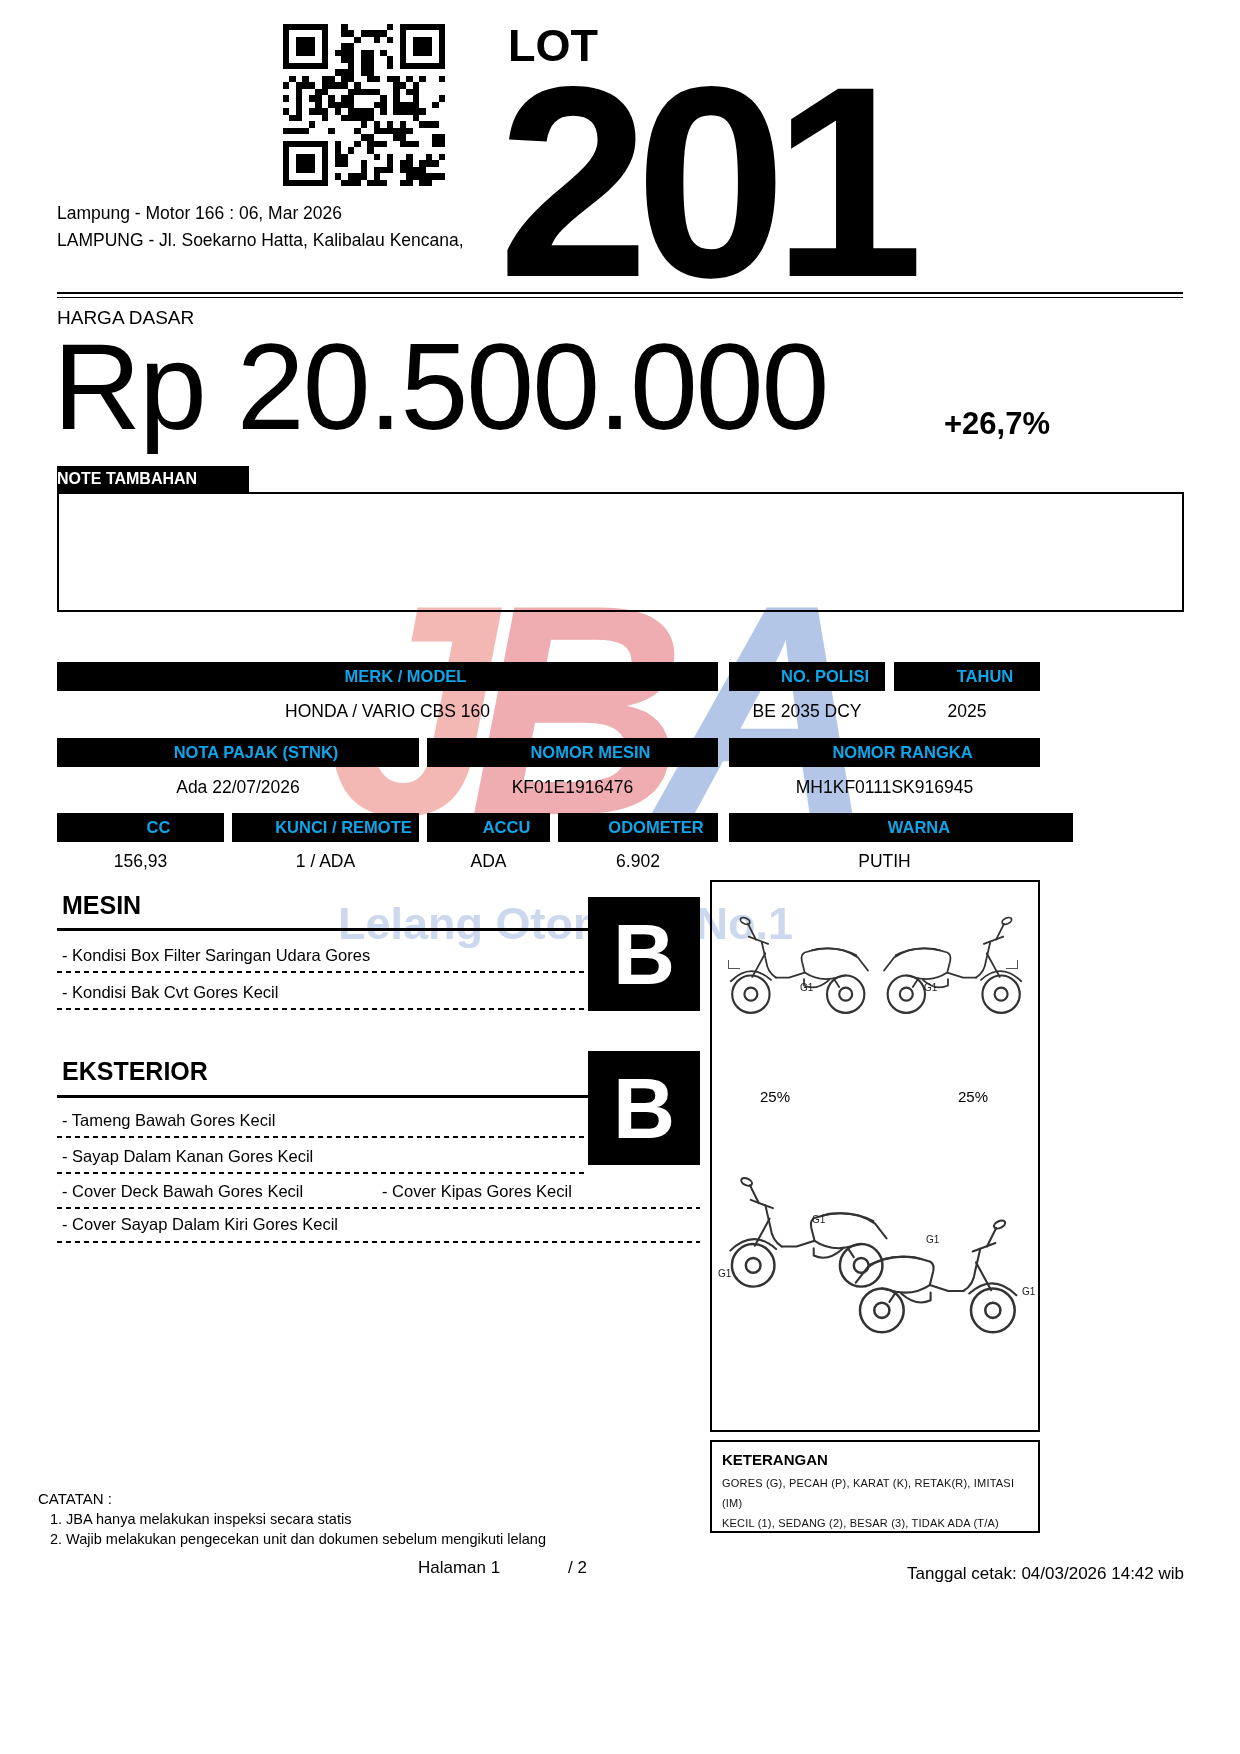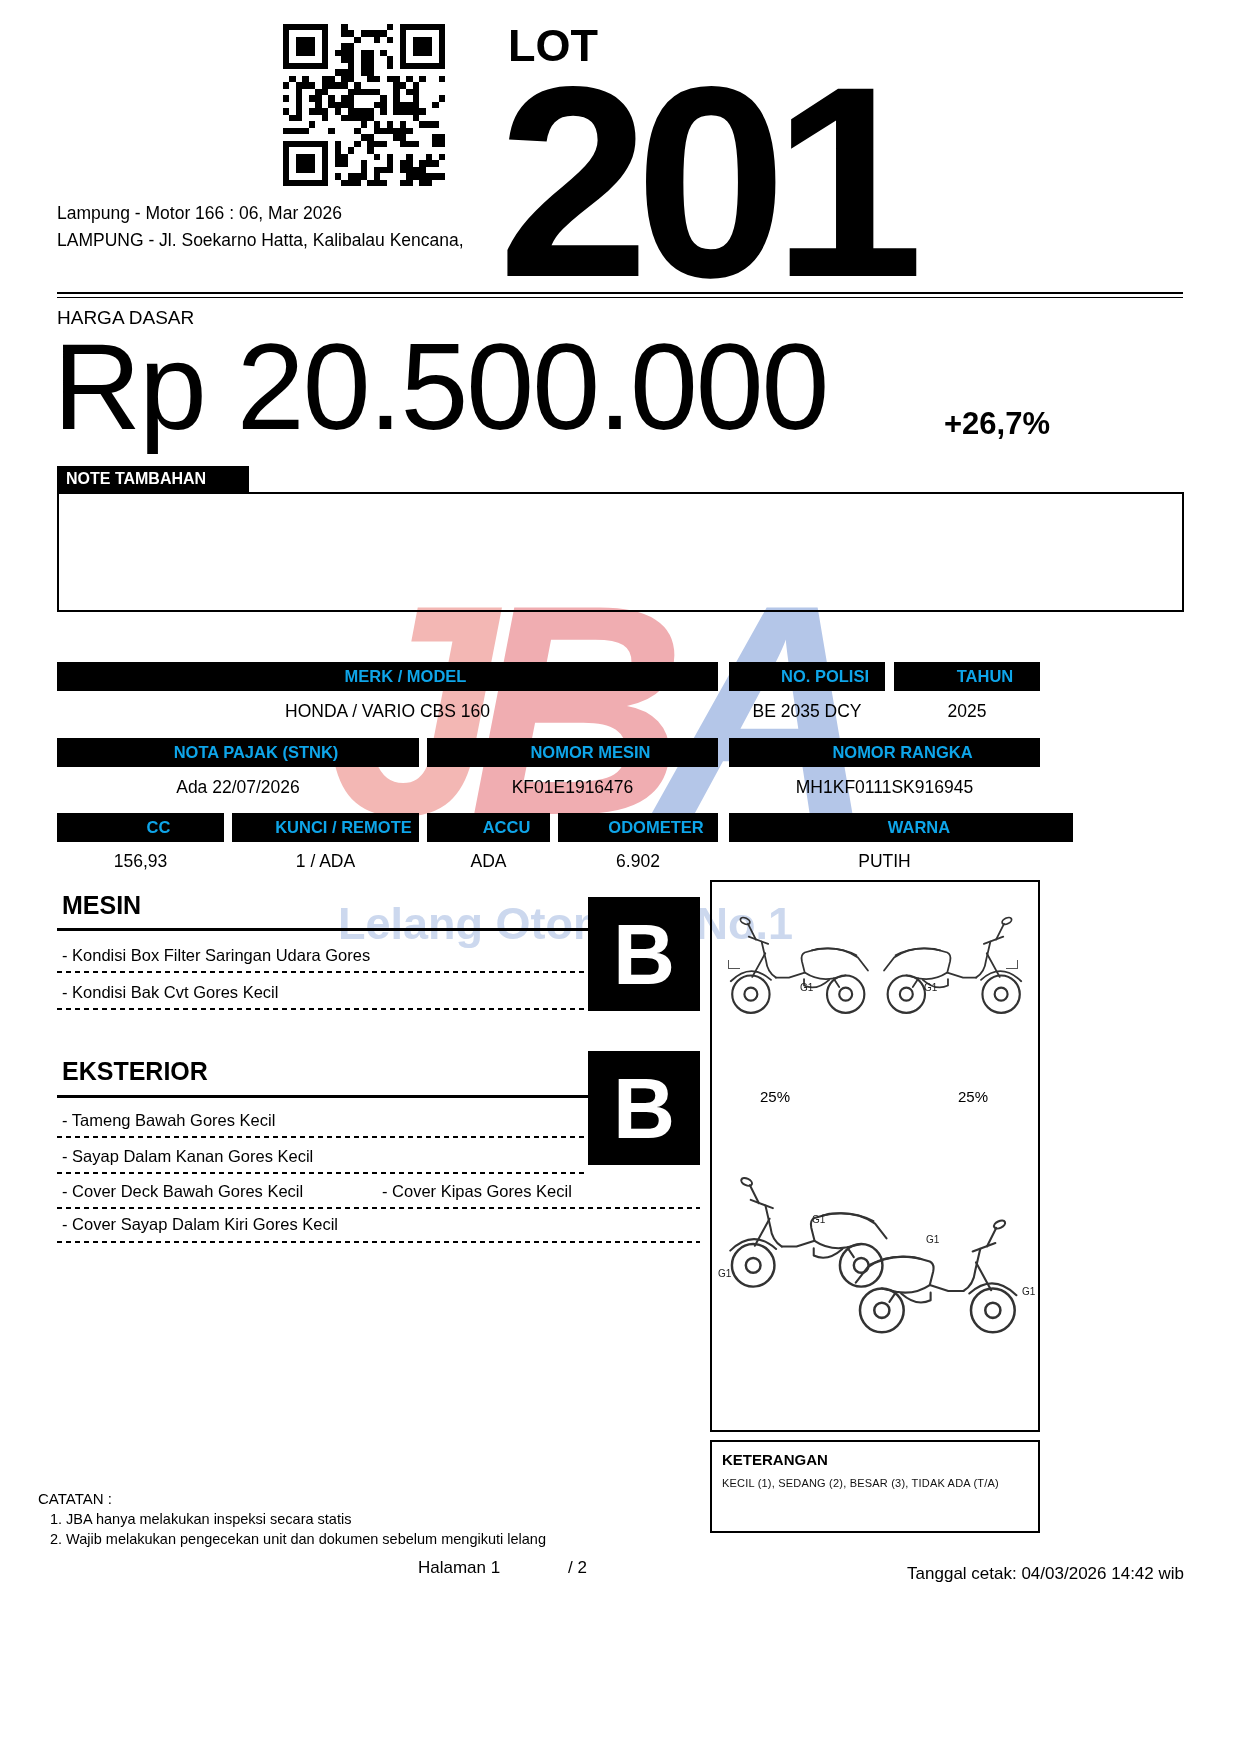--- a/index.html
+++ b/index.html
@@ -27,21 +27,21 @@
   #divider { position:absolute; left:57px; top:292px; width:1126px; height:6px;
     border-top:2.5px solid #000; border-bottom:1.5px solid #000; }
 
   
   #harga-label { position:absolute; left:57px; top:307px; font-size:19px; }
   #price { position:absolute; left:53px; top:326px; font-size:122px; letter-spacing:-2px; line-height:1; }
   #price-change { position:absolute; left:944px; top:406px; font-size:31px; font-weight:700; }
 
   
   #note-bar { position:absolute; left:57px; top:466px; width:192px; height:26px; background:#000;
-    color:#fff; font-size:16px; font-weight:700; line-height:26px; padding-left:9px; }
+    color:#fff; font-size:16px; font-weight:700; line-height:26px; padding-left:0; }
   #note-box { position:absolute; left:57px; top:492px; width:1127px; height:120px;
     border:2px solid #000; font-size:16px; padding:8px; }
 
   
   .th { position:absolute; height:29px; background:#000; color:#0ea5e9; font-weight:700;
     font-size:16.5px; display:flex; align-items:center; justify-content:center;padding-left:36px; }
   .td { position:absolute; font-size:17.5px; text-align:center; }
   #th-merk   { left:57px;  top:662px; width:661px; }
   #th-polisi { left:729px; top:662px; width:156px; }
   #th-tahun  { left:894px; top:662px; width:146px; }
@@ -463,20 +463,21 @@
     <span class="g1" id="g1-a">G1</span>
     <span class="g1" id="g1-b">G1</span>
     <span class="g1" id="g1-c">G1</span>
     <span class="g1" id="g1-d">G1</span>
     <span class="g1" id="g1-e">G1</span>
     <span class="g1" id="g1-f">G1</span>
   </div>
 
   <div id="ket-panel">
     <div id="ket-title">KETERANGAN</div>
+    <div class="ket-line">GORES (G), PECAH (P), KARAT (K), RETAK(R), IMITASI (IM)</div>
     <div class="ket-line">KECIL (1), SEDANG (2), BESAR (3), TIDAK ADA (T/A)</div>
   </div>
 
   <div id="catatan-title">CATATAN :</div>
   <div id="catatan-0">1. JBA hanya melakukan inspeksi secara statis</div>
   <div id="catatan-1">2. Wajib melakukan pengecekan unit dan dokumen sebelum mengikuti lelang</div>
 
   <div id="page-label">Halaman 1</div>
   <div id="page-total">/ 2</div>
   <div id="print-date">Tanggal cetak: 04/03/2026 14:42 wib</div>

